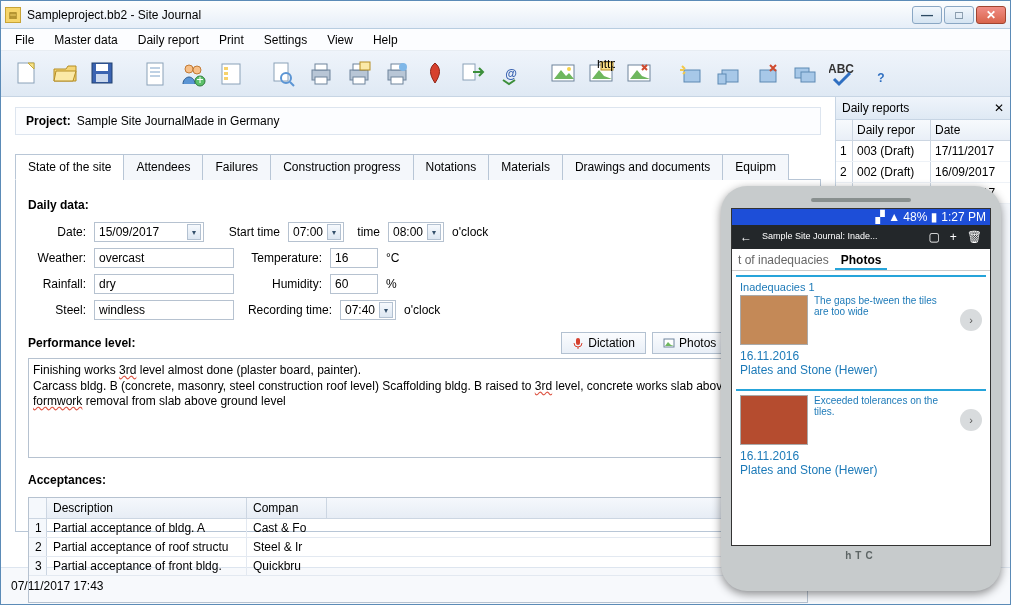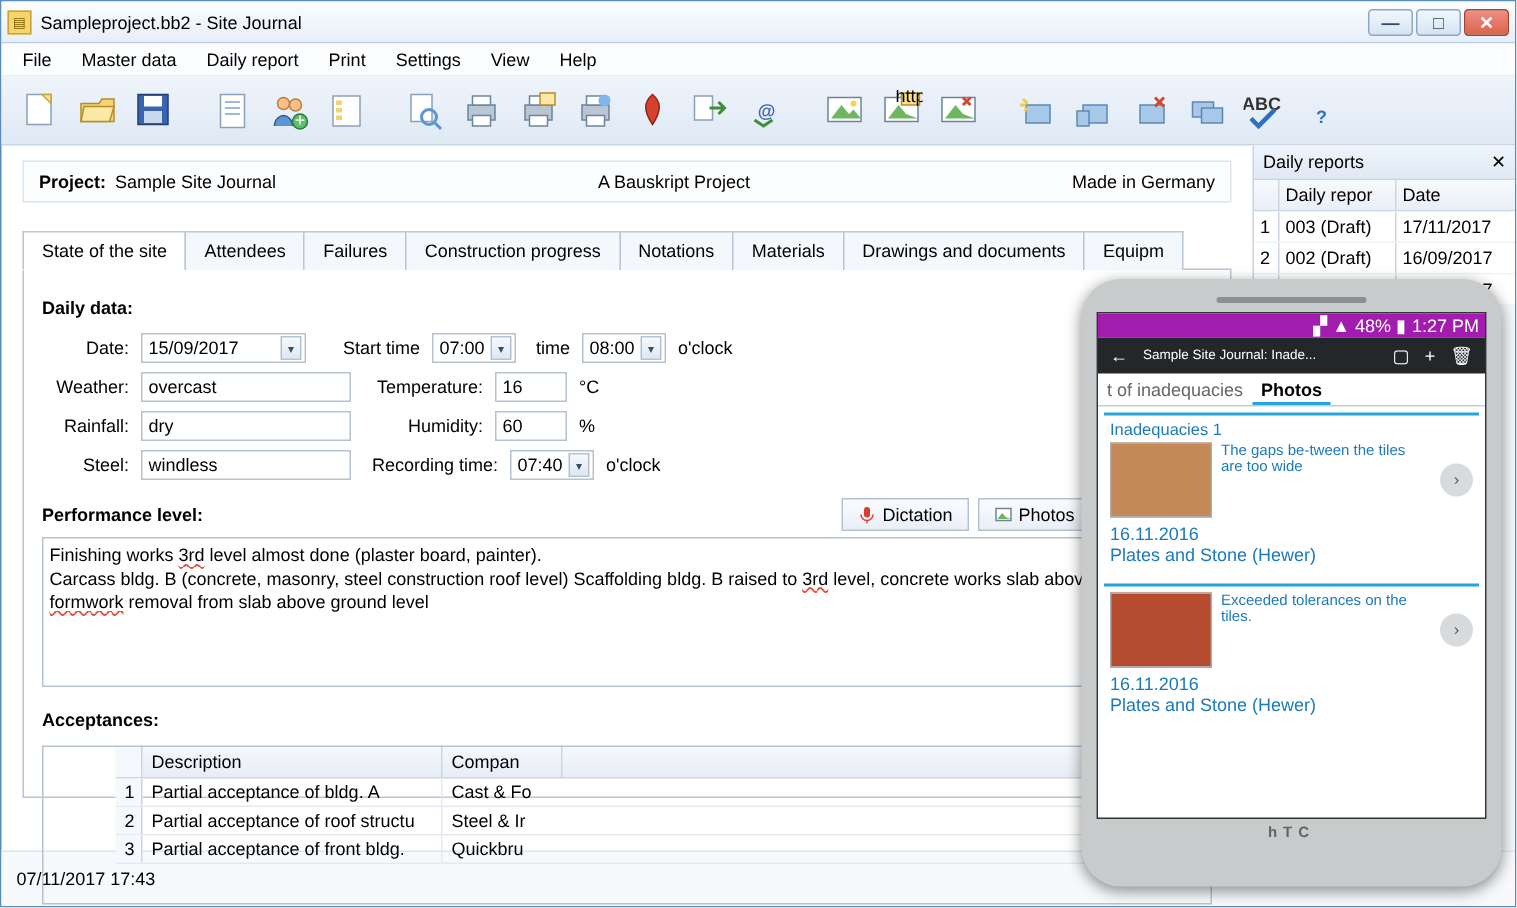--- a/index.html
+++ b/index.html
@@ -36,21 +36,21 @@
 .fld label { width:58px; text-align:right;}
 .fld label.w2 { width:auto; min-width:68px;}
 .inp { border:1px solid #b6c2d0; background:#fff; height:20px; padding:1px 4px;}
 .drop { border:1px solid #b6c2d0; background:#fff; height:20px; display:flex; align-items:center; padding:0 2px 0 4px;}
 .drop span { flex:1; }
 .caret { width:14px; height:16px; border:1px solid #b3c1d1; background:linear-gradient(#f6f9fd,#dde7f2); display:flex;align-items:center;justify-content:center; font-size:8px; color:#34506b;}
 .perfrow { display:flex; align-items:center; justify-content:space-between; margin:12px 0 4px 0;}
 .perfrow .btns { display:flex; gap:6px;}
 .smbtn { border:1px solid #b3c1d1; background:linear-gradient(#fbfcfe,#e9eff7); padding:3px 10px; display:flex;align-items:center; gap:4px; cursor:pointer;}
 .txta { border:1px solid #b6c2d0; width:100%; height:100px; padding:4px; line-height:1.3; }
-.acc-table { border:1px solid #b6c2d0;padding-left:48px; }
+.acc-table { border:1px solid #b6c2d0; }
 .acc-hdr { display:flex; background:linear-gradient(#f5f8fc,#e7edf5); border-bottom:1px solid #ccd6e2;}
 .acc-hdr div { padding:3px 6px; border-right:1px solid #ccd6e2;}
 .acc-row { display:flex; border-bottom:1px solid #e3e9f1;}
 .acc-row div { padding:2px 6px; white-space:nowrap; overflow:hidden;}
 .acc-num { width:18px; text-align:center; background:#f5f8fc; border-right:1px solid #ccd6e2;}
 .acc-desc { width:200px; border-right:1px solid #e3e9f1;}
 .acc-comp { width:80px; overflow:hidden;}
 .spec { margin-top:38px;font-style:italic;}
 .sidepanel { width:175px; border-left:1px solid #c7d5e4; background:#f5f8fc; display:flex; flex-direction:column;}
 .sidepanel .hdr { padding:4px 6px; background:linear-gradient(#eff4fb,#dfe9f4); border-bottom:1px solid #c7d5e4; display:flex; justify-content:space-between; align-items:center;}
@@ -59,21 +59,21 @@
 .sidetable .hrow div, .sidetable .drow div { padding:3px 4px; }
 .sc-n{width:16px;}
 .sc-r{width:78px; border-left:1px solid #ccd6e2;}
 .sc-d{flex:1; border-left:1px solid #ccd6e2;}
 .sidetable .drow { display:flex; border-bottom:1px solid #eef2f7; background:#fff;}
 .status { height:37px; display:flex; align-items:center; padding:0 10px; border-top:1px solid #dde5ef; background:#f7f9fc;text-align:center;}
 .red-sq { text-decoration:underline; text-decoration-color:#d54; text-decoration-style:wavy;}
 .phone { position:absolute; right:10px; top:186px; width:280px; height:405px; background:#c7cbcc; border-radius:26px; padding:10px 10px 32px 10px; box-shadow:0 3px 10px rgba(0,0,0,0.45); }
 .phone .speaker { width:100px; height:4px; background:#89908f; border-radius:2px; margin:2px auto 6px auto;}
 .phone-screen { background:#fff; height:338px; border:1px solid #333; display:flex; flex-direction:column; }
-.ph-status { height:16px; background:#a21caf; color:#fff; display:flex; justify-content:flex-end; align-items:center; padding:0 4px; font-size:9px; gap:4px;}
+.ph-status { height:16px; background:#1d4ed8; color:#fff; display:flex; justify-content:flex-end; align-items:center; padding:0 4px; font-size:9px; gap:4px;}
 .ph-top { height:24px; background:#23272a; color:#fff; display:flex; align-items:center; gap:10px; padding:0 8px; font-size:10px;}
 .ph-tabbar { height:22px; display:flex; border-bottom:1px solid #ccc; font-size:11px;}
 .ph-tabbar div { padding:4px 6px; color:#666;}
 .ph-tabbar div.on { color:#000; border-bottom:2px solid #26a4da; font-weight:bold;}
 .ph-list { flex:1; overflow:hidden; padding:4px 4px;}
 .ph-item { border-top:2px solid #26a4da; padding:4px 4px 6px 4px; margin-bottom:6px;}
 .ph-item .ttl { color:#1d7ab8; font-size:11px; margin-bottom:2px;}
 .ph-item .row { display:flex; gap:6px; align-items:flex-start;}
 .ph-thumb { width:68px; height:50px; background:#c48957; border:1px solid #aaa;}
 .ph-thumb.b { background:#b54c2f;}
@@ -259,21 +259,20 @@
           <text x="14" y="22" text-anchor="middle" font-size="24" fill="#2f6fc1" font-weight="bold">?</text>
         </svg>
       </div>
   </div>
 
   <div class="body-row">
     <div class="main">
       <div class="projrow">
         <span class="lab">Project:</span>
         <span>Sample Site Journal</span>
-        <span class="mid">A Bauskript Project</span>
         <span>Made in Germany</span>
       </div>
 
 
       <div class="tabs">
         <div class="tab active">State of the site</div>
         <div class="tab">Attendees</div>
         <div class="tab">Failures</div>
         <div class="tab">Construction progress</div>
         <div class="tab">Notations</div>

